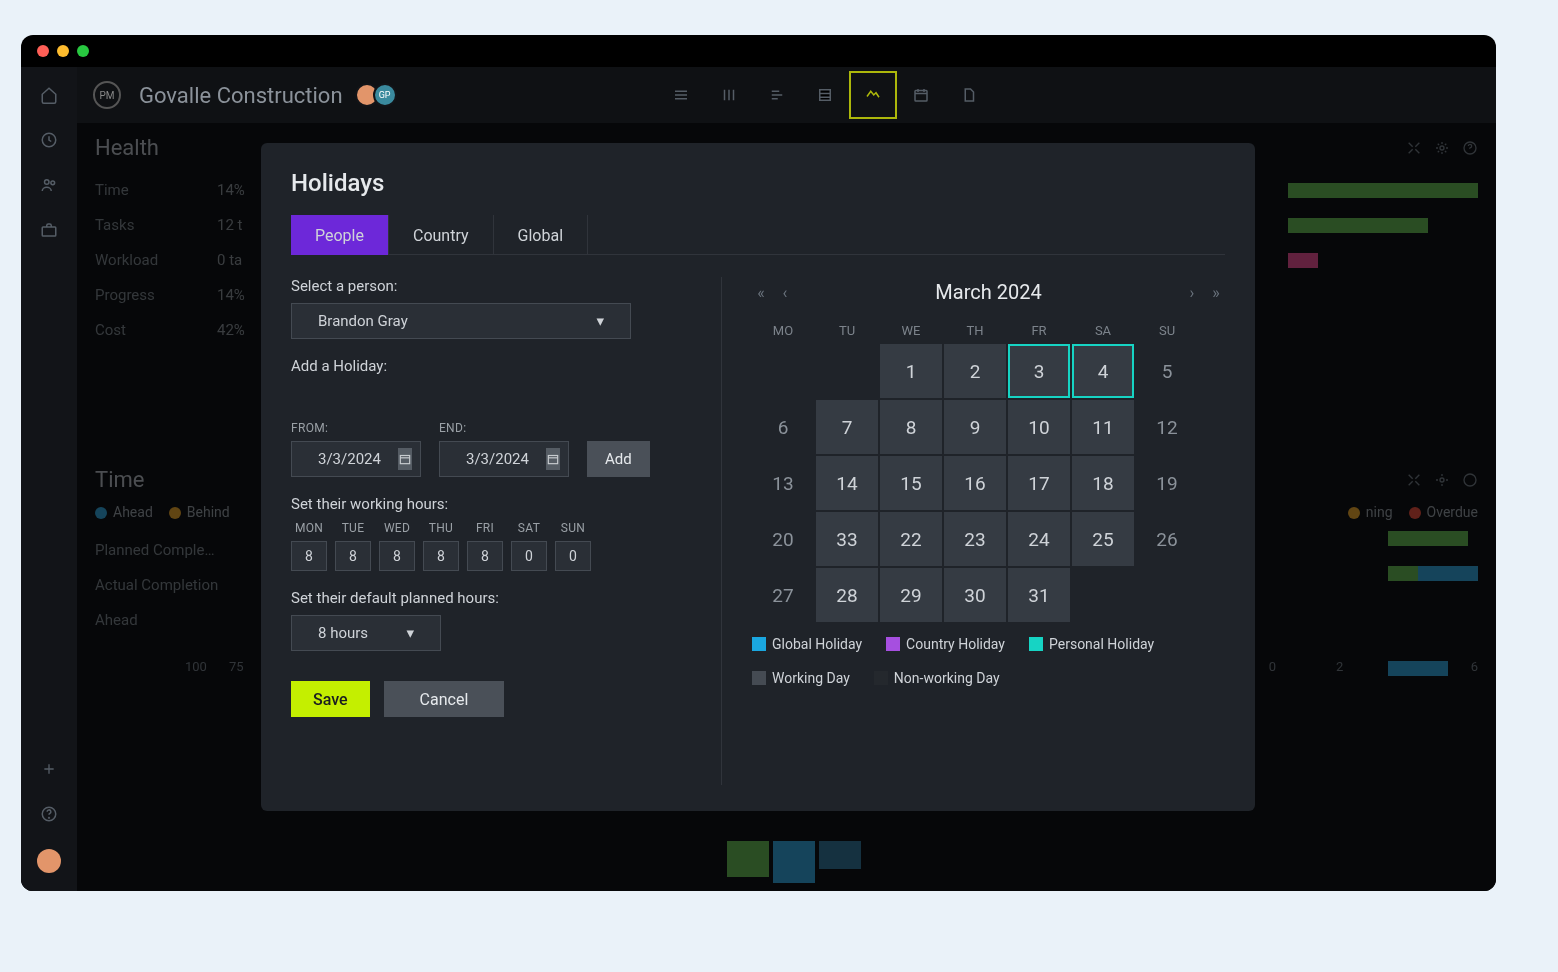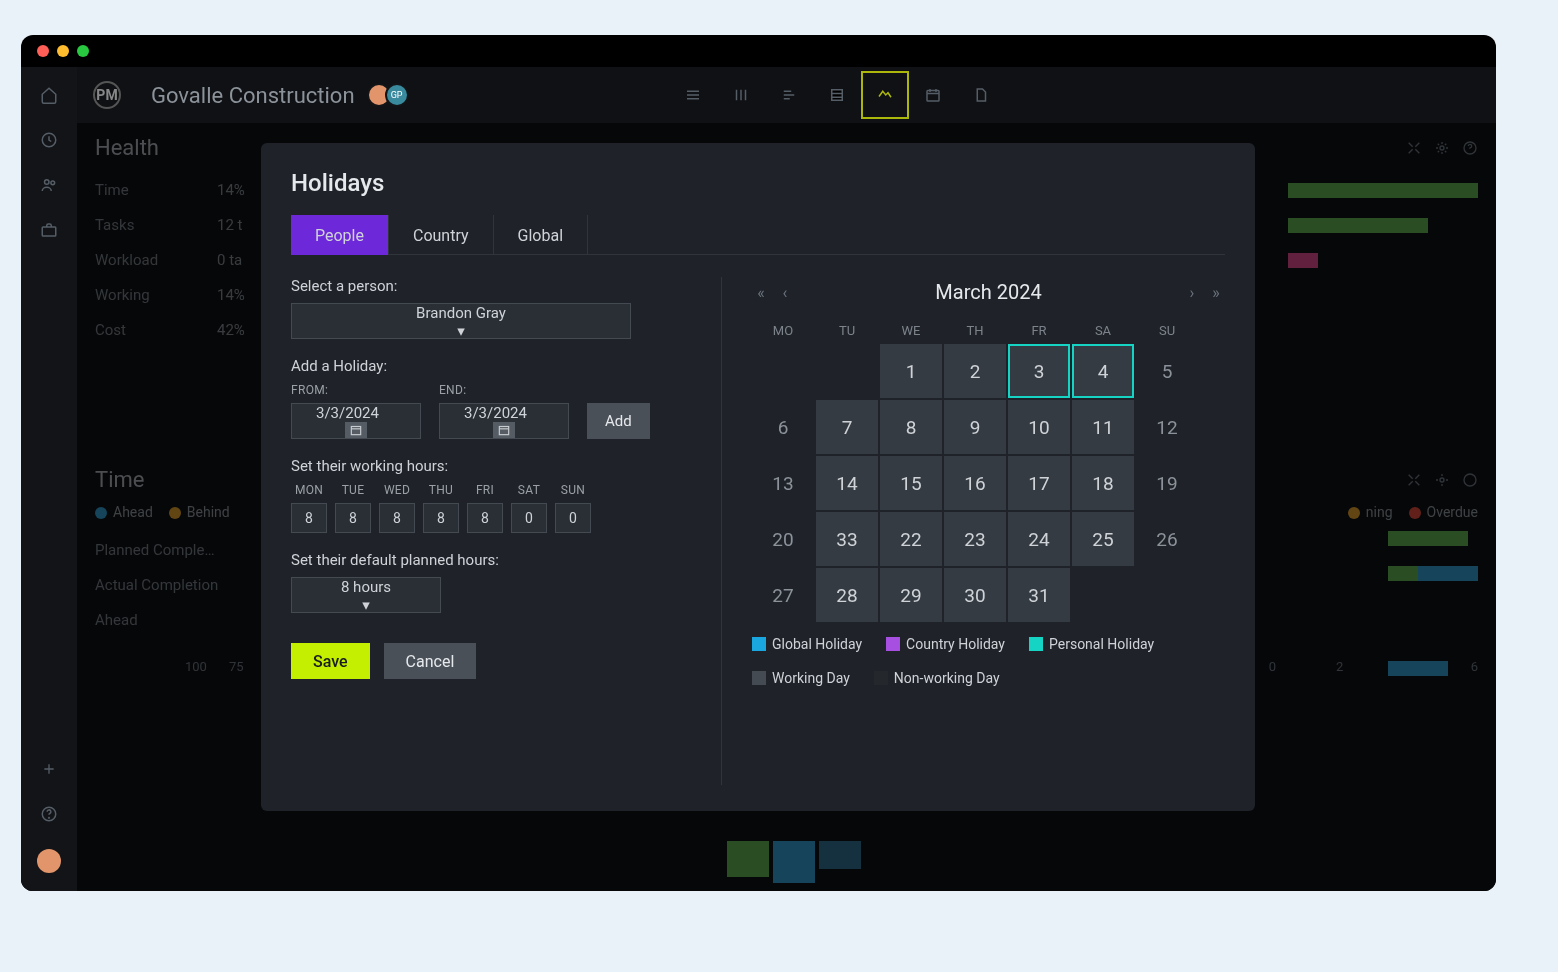--- a/index.html
+++ b/index.html
@@ -8,21 +8,21 @@
   .titlebar { height: 32px; display:flex; align-items:center; padding-left:16px; gap:8px; }
   .dot { width:12px; height:12px; border-radius:50%; }
   .dot.red{background:#FF5F57;} .dot.yellow{background:#FEBC2E;} .dot.green{background:#28C840;}
   .app { position:absolute; top:32px; left:0; right:0; bottom:0; background:#0f1114; display:flex; }
   .railL { width:56px; background:#121418; display:flex; flex-direction:column; align-items:center; padding-top:18px; gap:25px; color:#555d66; }
   .railL .ic { width:20px; height:20px; display:flex; align-items:center; justify-content:center; }
   .railL .sp { flex:1; }
   .avatar-sm { width:24px; height:24px; border-radius:50%; background:#e2956a; margin-bottom:18px;}
   .main { flex:1; display:flex; flex-direction:column; }
   .topbar { height:56px; display:flex; align-items:center; padding:0 16px; color:#6a737d; }
-  .appicon { width:28px; height:28px; border-radius:50%; border:2px solid #555; color:#888; font-size:14px; display:flex; align-items:center; justify-content:center; margin-right:30px; font-weight:700;}
+  .appicon { width:28px; height:28px; border-radius:50%; border:2px solid #555; color:#888; font-size:10px; display:flex; align-items:center; justify-content:center; margin-right:18px; font-weight:400;}
   .title { color:#8b929a; font-size:22px; font-weight:400; }
   .avatars { display:flex; margin-left:18px;align-items:center; }
   .avatars > span { width:24px; height:24px; border-radius:50%; display:inline-flex; align-items:center; justify-content:center; font-size:9px; color:#fff; margin-left:-6px; border:2px solid #121418;}
   .viewtabs { display:flex; gap:0; margin-left:260px; }
   .viewtabs .vt { width:48px; height:48px; display:flex; align-items:center; justify-content:center; color:#555d66; }
   .viewtabs .vt.sel { border:2px solid #acb70b; }
   .content { flex:1; padding:12px 18px 0 18px; color:#9aa0a6; position:relative; }
   .section-title { color:#a6acb3; font-size:22px; margin-bottom:12px; display:flex; align-items:center; }
   .section-title .ricons { margin-left:auto; display:flex; gap:12px; color:#6a737d; }
   .stat-row { display:flex; align-items:center; height:35px; font-size:15px; }
@@ -38,35 +38,35 @@
   
   .modal { position:absolute; left:240px; top:108px; width:994px; height:668px; background:#1f2329; border-radius:6px; color:#cfd3d8; padding:26px 30px; display:flex; flex-direction:column; }
   .modal h2 { font-size:24px; font-weight:500; color:#e6e9ec; margin-bottom:18px; }
   .tabs { display:flex; border-bottom:1px solid #30343b; height:40px; }
   .tabs .tab { padding:0 24px; height:40px; display:flex; align-items:center; font-size:16px; color:#cfd3d8; border-right:1px solid #30343b; cursor:pointer;}
   .tabs .tab.active { background:#6d28d9; }
   .body { display:flex; gap:30px; flex:1; padding-top:22px; }
   .left { width:400px; display:flex; flex-direction:column; gap:18px; }
   .lbl { font-size:15px; color:#cfd3d8; }
   .sub { font-size:12px; color:#9aa0a6; text-transform:uppercase; letter-spacing:0.3px;}
-  .select, .dateinp { height:36px; background:#2a2f36; border:1px solid #444a52; display:flex; align-items:center; padding:0 26px; font-size:15px; color:#cfd3d8;flex-direction:column; }
+  .select, .dateinp { height:36px; background:#2a2f36; border:1px solid #444a52; display:flex; align-items:center; padding:0 26px; font-size:15px; color:#cfd3d8; }
   .select { justify-content:space-between; }
   .daterow { display:flex; gap:18px; align-items:flex-end; }
-  .datecol { display:flex; flex-direction:column; gap:6px; }
+  .datecol { display:flex; flex-direction:column; gap:6px;margin-top:38px; }
   .dateinp { width:130px; justify-content:space-between; }
   .dateinp input { background:none; border:none; color:#cfd3d8; font-size:15px; width:80px; outline:none;}
   .calic { width:22px; height:22px; background:#555c64; display:flex; align-items:center; justify-content:center;}
   .btn { height:36px; padding:0 18px; background:#4a5058; color:#e6e9ec; border:none; font-size:15px; cursor:pointer; }
   .dayrow { display:flex; gap:8px; }
   .daycol { display:flex; flex-direction:column; align-items:center; gap:6px; }
   .daycol .sub { font-size:12px; }
   .dayinp { width:36px; height:30px; background:#2a2f36; border:1px solid #444a52; text-align:center; color:#cfd3d8; font-size:14px;}
   .actions { display:flex; gap:14px; margin-top:12px;}
   .btn-save { height:36px; padding:0 22px; background:#c4ef00; color:#1a1d20; border:none; font-size:16px; font-weight:500; cursor:pointer;}
-  .btn-cancel { height:36px; padding:0 22px; background:#4a5058; color:#e6e9ec; border:none; font-size:16px; cursor:pointer;}
+  .btn-cancel { height:36px; padding:0 36px; background:#4a5058; color:#e6e9ec; border:none; font-size:16px; cursor:pointer;}
 
   .right { flex:1; border-left:1px solid #30343b; padding-left:30px; display:flex; flex-direction:column; }
   .calnav { display:flex; align-items:center; justify-content:center; position:relative; height:30px; margin-bottom:6px;}
   .calnav .month { font-size:20px; color:#e6e9ec; }
   .calnav .nav { position:absolute; color:#6a737d; display:flex; gap:6px; }
   .calnav .navL { left:0; } .calnav .navR { right:0; }
   .chev { width:18px; height:18px; display:flex; align-items:center; justify-content:center; cursor:pointer; font-size:16px;}
   .dow { display:grid; grid-template-columns:repeat(7,62px); gap:2px; font-size:13px; color:#7c838b; text-align:center; margin:10px 0 6px 0;}
   .grid { display:grid; grid-template-columns:repeat(7,62px); gap:2px; }
   .cell { height:54px; display:flex; align-items:center; justify-content:center; font-size:19px; color:#cfd3d8; }
@@ -209,21 +209,21 @@
             </div>
             <div class="stat-row">
               <span class="lab">Tasks</span>
               <span class="val">12 t</span>
             </div>
             <div class="stat-row">
               <span class="lab">Workload</span>
               <span class="val">0 ta</span>
             </div>
             <div class="stat-row">
-              <span class="lab">Working</span>
+              <span class="lab">Progress</span>
               <span class="val">14%</span>
             </div>
             <div class="stat-row">
               <span class="lab">Cost</span>
               <span class="val">42%</span>
             </div>
           </div>
 
         <div class="section2">
           <div class="section-title">

